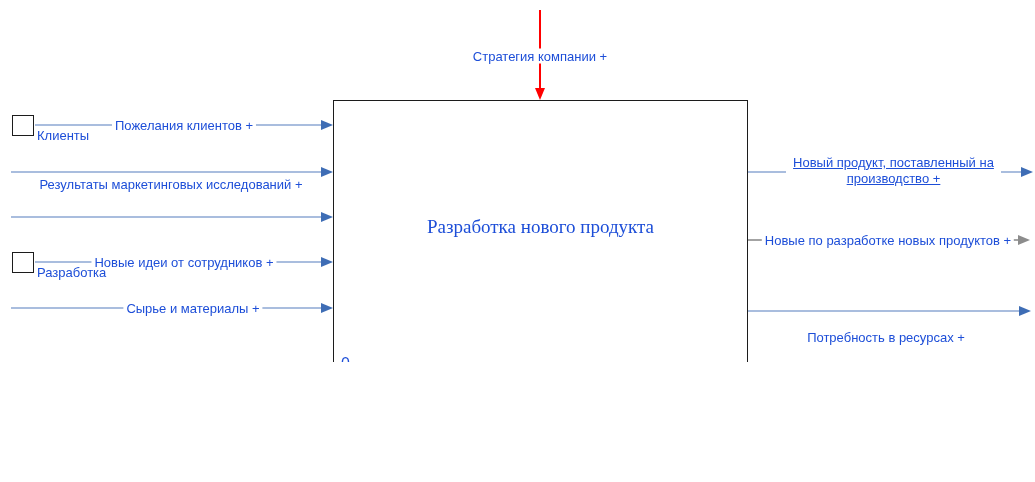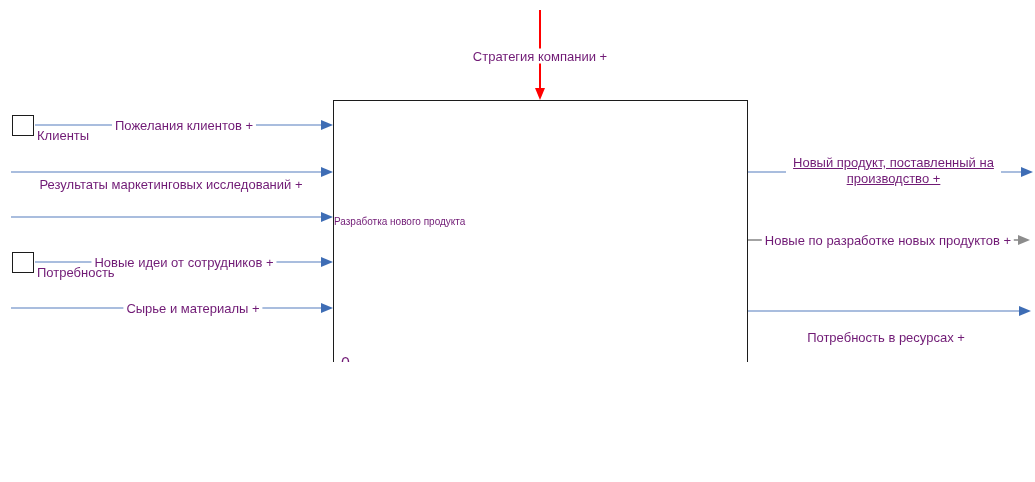--- a/index.html
+++ b/index.html
@@ -3,39 +3,40 @@
 <meta charset="utf-8">
 <style>
   html, body { margin: 0; padding: 0; background: #fff; }
   #canvas {
     position: relative;
     width: 1035px;
     height: 362px;
     background: #ffffff;
     font-family: "Liberation Sans", sans-serif;
     font-size: 13px;
-    color: #701a75;
+    color: #1d4ed8;
     overflow: hidden;
   }
   .abs { position: absolute; }
 
   
   .process-box {
     position: absolute;
     left: 333px; top: 100px;
     width: 415px; height: 277px;
     border: 1.5px solid #1c1c1c;
     background: #fff;
     box-sizing: border-box;
   }
   .process-title {
     position: absolute;
     left: 0; top: 115px; width: 100%;
-    text-align: left;
-    font-size: 10px;
+    text-align: center;
+    font-size: 19px;
+    font-family: Liberation Serif, serif;
   }
   .node-number {
     position: absolute;
     left: 7px; bottom: 3px;
     font-size: 16px;
   }
 
   
   .hline { position: absolute; height: 1.5px; background: #a9bdde; }
   .hline.gray { background: #a3a3a3; }
@@ -109,21 +110,21 @@
   <span class="line-label" style="left:184px; top:125px;">Пожелания клиентов +</span>
 
   <div class="hline" style="left:11px; top:171px; width:311px;"></div>
   <div class="ah-right" style="left:321px; top:167px;"></div>
   <span class="line-label" style="left:171px; top:184px;">Результаты маркетинговых исследований +</span>
 
   <div class="hline" style="left:11px; top:216px; width:311px;"></div>
   <div class="ah-right" style="left:321px; top:212px;"></div>
 
   <div class="source-box" style="left:12px; top:252px;"></div>
-  <span class="source-label" style="left:37px; top:265px;">Потребность</span>
+  <span class="source-label" style="left:37px; top:265px;">Разработка</span>
   <div class="hline" style="left:35px; top:261px; width:287px;"></div>
   <div class="ah-right" style="left:321px; top:257px;"></div>
   <span class="line-label" style="left:184px; top:262px;">Новые идеи от сотрудников +</span>
 
   <div class="hline" style="left:11px; top:307px; width:311px;"></div>
   <div class="ah-right" style="left:321px; top:303px;"></div>
   <span class="line-label" style="left:177px; top:308px;margin-left:16px;">Сырье и материалы +</span>
 
   <div class="process-box">
     <div class="process-title">Разработка нового продукта</div>

